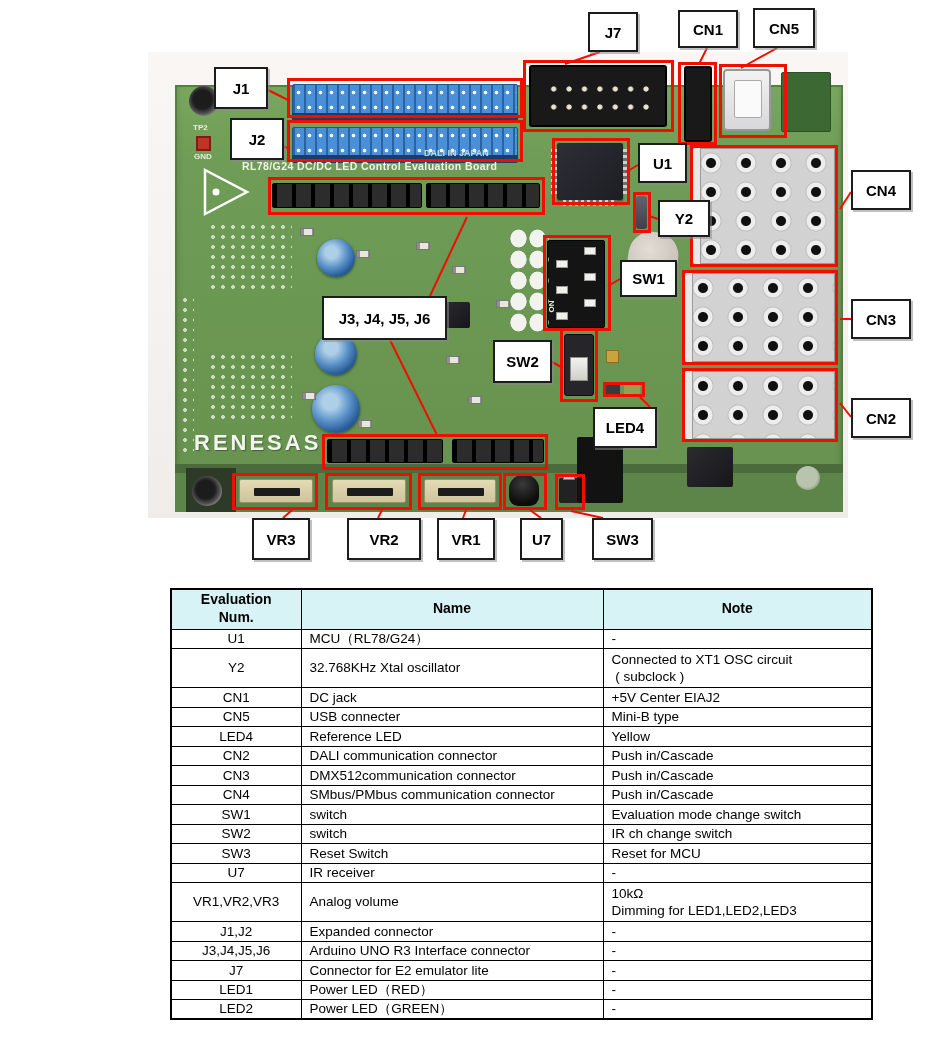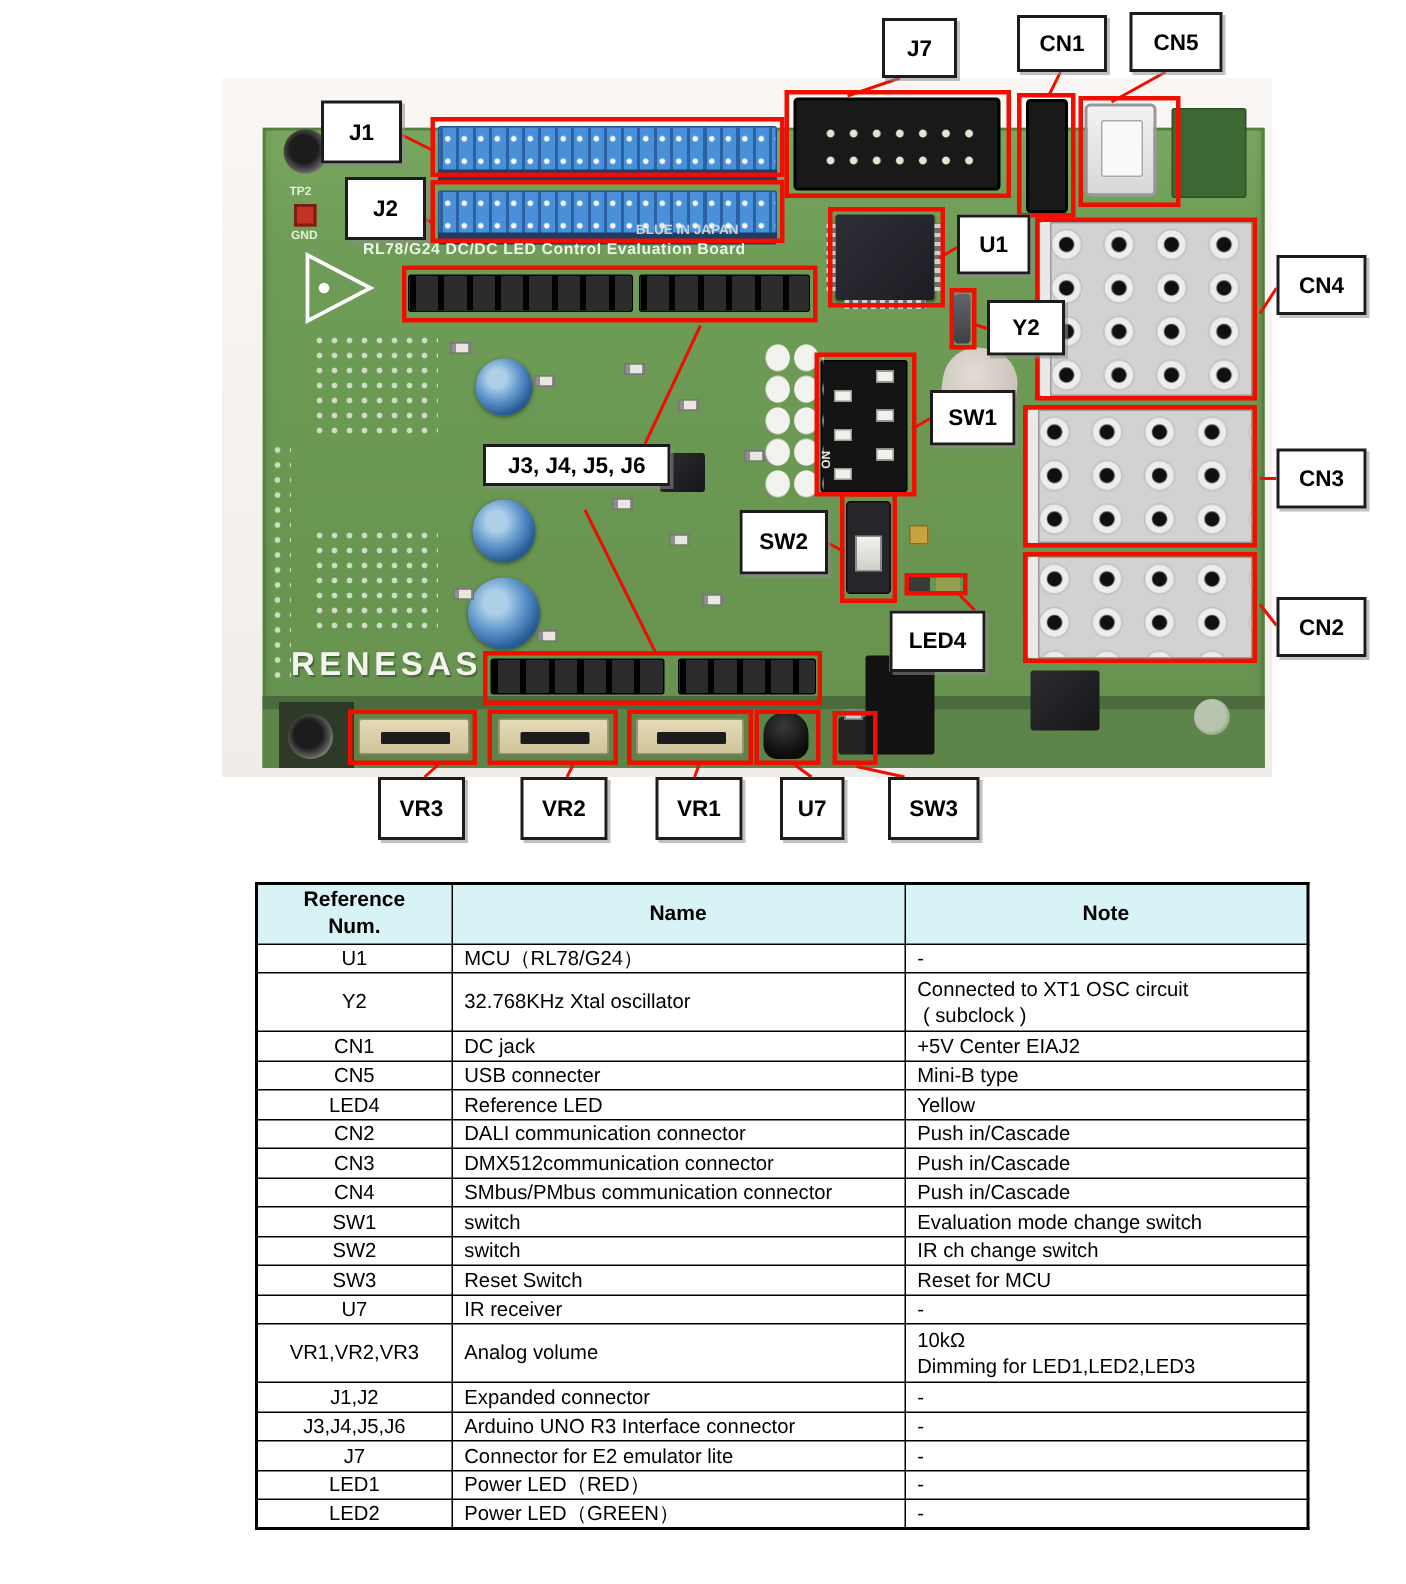--- a/index.html
+++ b/index.html
@@ -164,21 +164,21 @@
   <div class="abs chip2" style="left:440px;top:302px;width:30px;height:26px"></div>
 
   <div class="abs tblock" style="left:693px;top:148px;width:142px;height:116px"></div>
   <div class="abs tblock" style="left:685px;top:273px;width:150px;height:89px"></div>
   <div class="abs tblock" style="left:685px;top:371px;width:150px;height:68px"></div>
 
   <div class="abs tinysilk" style="left:193px;top:123px">TP2</div>
   <div class="abs" style="left:196px;top:136px;width:15px;height:15px;background:#c03325;border:2px solid #7a1f12"></div>
   <div class="abs tinysilk" style="left:194px;top:152px">GND</div>
   <div class="abs silk" style="left:242px;top:160px;font-size:10.5px">RL78/G24 DC/DC LED Control Evaluation Board</div>
-  <div class="abs" style="left:424px;top:148px;font-size:9px;color:#dfe8d8;opacity:.85;font-weight:bold">BLUE IN JAPAN</div>
+  <div class="abs" style="left:424px;top:148px;font-size:9px;color:#dfe8d8;opacity:.85;font-weight:bold">DALI IN JAPAN</div>
   <div class="abs logo" style="left:194px;top:430px">RENESAS</div>
 
   <div class="abs hl hlz" style="left:287px;top:78px;width:236px;height:40px"></div>
   <div class="abs hl hlz" style="left:287px;top:120px;width:236px;height:42px"></div>
   <div class="abs hl hlz" style="left:268px;top:177px;width:277px;height:38px"></div>
   <div class="abs hl hlz" style="left:523px;top:60px;width:151px;height:72px"></div>
   <div class="abs hl hlz" style="left:678px;top:62px;width:39px;height:83px"></div>
   <div class="abs hl hlz" style="left:719px;top:64px;width:68px;height:74px"></div>
   <div class="abs hl hlz" style="left:552px;top:138px;width:78px;height:67px"></div>
   <div class="abs hl hlz" style="left:633px;top:192px;width:18px;height:41px"></div>
@@ -226,38 +226,38 @@
   <div class="abs callout" style="left:678px;top:10px;width:60px;height:38px">CN1</div>
   <div class="abs callout" style="left:753px;top:8px;width:62px;height:40px">CN5</div>
   <div class="abs callout" style="left:214px;top:67px;width:54px;height:42px">J1</div>
   <div class="abs callout" style="left:230px;top:118px;width:54px;height:42px">J2</div>
   <div class="abs callout" style="left:638px;top:143px;width:49px;height:40px">U1</div>
   <div class="abs callout" style="left:658px;top:200px;width:52px;height:37px">Y2</div>
   <div class="abs callout" style="left:620px;top:260px;width:57px;height:37px">SW1</div>
   <div class="abs callout" style="left:851px;top:170px;width:60px;height:40px">CN4</div>
   <div class="abs callout" style="left:851px;top:299px;width:60px;height:40px">CN3</div>
   <div class="abs callout" style="left:851px;top:398px;width:60px;height:40px">CN2</div>
-  <div class="abs callout" style="left:322px;top:296px;width:125px;height:28px">J3, J4, J5, J6</div>
+  <div class="abs callout" style="left:322px;top:296px;width:125px;height:44px">J3, J4, J5, J6</div>
   <div class="abs callout" style="left:493px;top:340px;width:59px;height:43px">SW2</div>
   <div class="abs callout" style="left:593px;top:407px;width:64px;height:41px">LED4</div>
   <div class="abs callout" style="left:252px;top:518px;width:58px;height:42px">VR3</div>
-  <div class="abs callout" style="left:347px;top:518px;width:58px;height:42px">VR2</div>
+  <div class="abs callout" style="left:347px;top:518px;width:74px;height:42px">VR2</div>
   <div class="abs callout" style="left:437px;top:518px;width:58px;height:42px">VR1</div>
   <div class="abs callout" style="left:520px;top:518px;width:43px;height:42px">U7</div>
   <div class="abs callout" style="left:592px;top:518px;width:61px;height:42px">SW3</div>
 
   <table class="tbl">
     <colgroup>
         <col style="width:130px">
         <col style="width:302px">
         <col style="width:269px">
       </colgroup>
     <thead>
       <tr>
-        <th>Reference
+        <th>Evaluation
 Num.</th>
         <th>Name</th>
         <th>Note</th>
       </tr>
     </thead>
     <tbody>
       <tr>
           <td class="c">U1</td>
           <td>MCU（RL78/G24）</td>
           <td>-</td>

